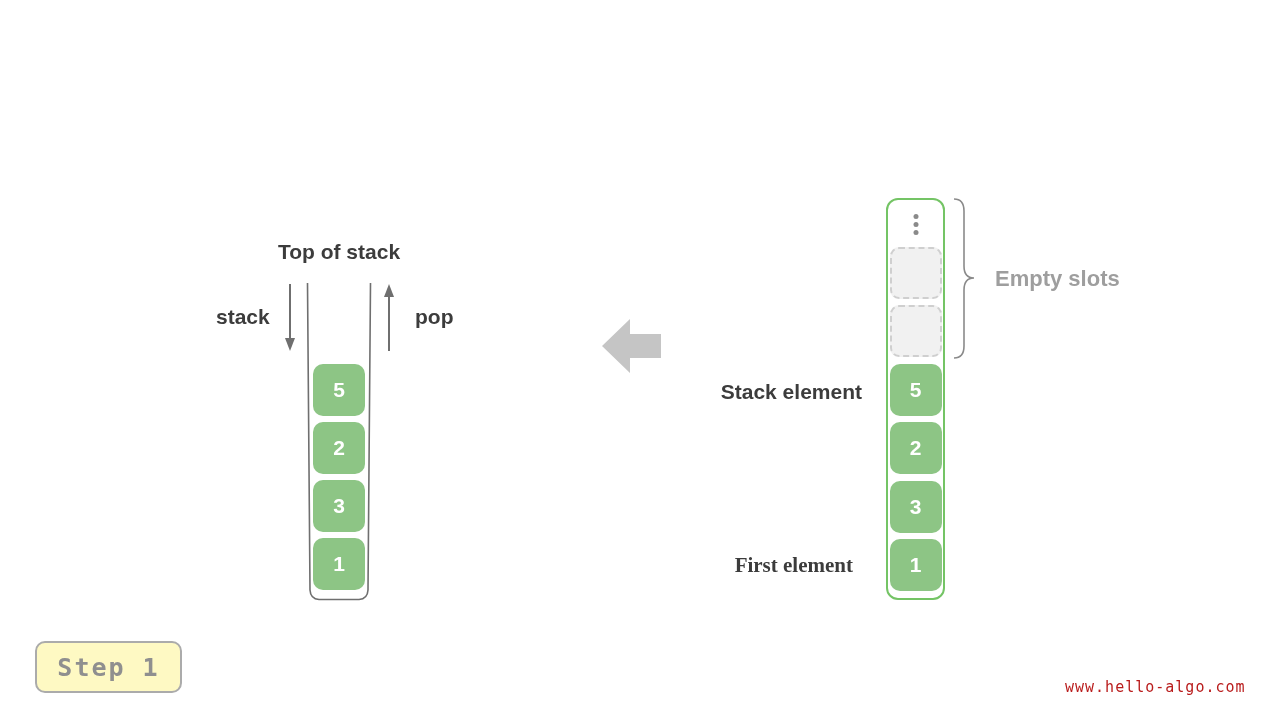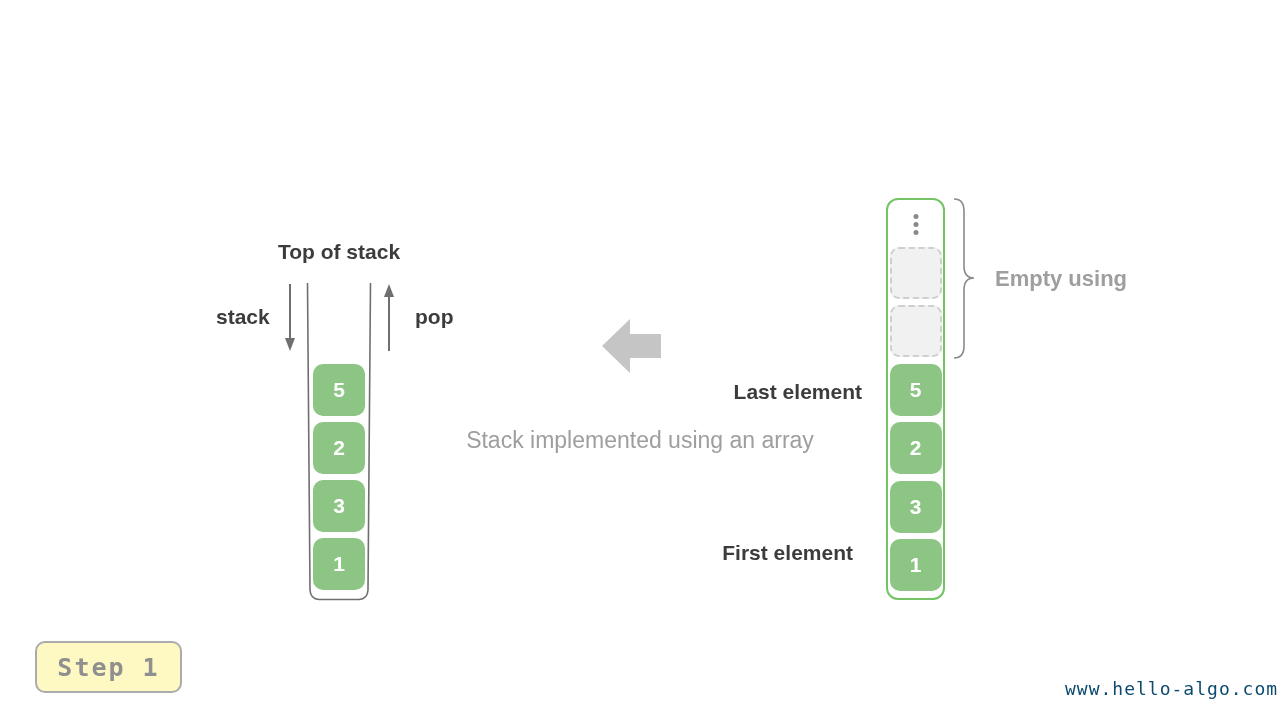--- a/index.html
+++ b/index.html
@@ -47,21 +47,21 @@
   .step-badge {
     left: 35px; top: 641px; width: 147px; height: 52px;
     background: #fef9c3; border: 2px solid #ababab; border-radius: 10px;
     display: flex; align-items: center; justify-content: center;
     font-family: "DejaVu Sans Mono", monospace;
     font-weight: bold; font-size: 25px; color: #8f8f8f; letter-spacing: 2px;
   }
   .watermark {
     left: 1065px; top: 678px;
     font-family: "DejaVu Sans Mono", monospace;
-    font-size: 18px; color: #0c4a6e; letter-spacing: 1px; white-space: nowrap;
+    font-size: 15px; color: #b91c1c; letter-spacing: 1px; white-space: nowrap;
   }
 </style>
 </head>
 <body>
 
 <div class="canvas">
 
   <div class="abs dark-label center-x" style="left:339px; top:240px;">Top of stack</div>
 
   <div class="abs dark-label" style="left:216px; top:305px;">stack</div>
@@ -84,40 +84,39 @@
     <div class="cell">5</div>
     <div class="cell">2</div>
     <div class="cell">3</div>
     <div class="cell">1</div>
   </div>
 
 
   <svg class="abs" style="left:602px; top:318px;" width="60" height="57" viewBox="0 0 60 57">
     <polygon points="0,28 28,1 28,16 59,16 59,40 28,40 28,55" fill="#c5c5c5"></polygon>
   </svg>
-  <div class="abs caption center-x" style="left:640px; top:427px;">Stack implemented using an array</div>
 
   <div class="abs array-box" style="left:886px; top:198px;">
     <div class="dots abs" style="left:50%; top:14px; transform:translateX(-50%);">
       <span></span>
         <span></span>
         <span></span>
     </div>
     <div class="slot-empty abs" style="left:50%; top:47px;  transform:translateX(-50%);"></div>
     <div class="slot-empty abs" style="left:50%; top:105px; transform:translateX(-50%);"></div>
     <div class="cell abs" style="left:50%; top:164px; transform:translateX(-50%);">5</div>
     <div class="cell abs" style="left:50%; top:222px; transform:translateX(-50%);">2</div>
     <div class="cell abs" style="left:50%; top:281px; transform:translateX(-50%);">3</div>
     <div class="cell abs" style="left:50%; top:339px; transform:translateX(-50%);">1</div>
   </div>
 
   <svg class="abs" style="left:952px; top:198px;" width="26" height="162" viewBox="0 0 26 162">
     <path d="M2,1 Q12,1 12,13 L12,68 Q12,80 22,80 Q12,80 12,92 L12,148 Q12,160 2,160" fill="none" stroke="#8a8a8a" stroke-width="1.6"></path>
   </svg>
-  <div class="abs gray-label" style="left:995px; top:266px;">Empty using</div>
+  <div class="abs gray-label" style="left:995px; top:266px;">Empty slots</div>
 
-  <div class="abs dark-label" style="right:418px; top:380px;">Last element</div>
-  <div class="abs dark-label" style="right:427px; top:541px;">First element</div>
+  <div class="abs dark-label" style="right:418px; top:380px;">Stack element</div>
+  <div class="abs dark-label" style="right:427px; top:553px;font-family:Liberation Serif, serif;">First element</div>
 
   <div class="abs step-badge">Step 1</div>
   <div class="abs watermark">www.hello-algo.com</div>
 
 </div>
 
 </body></html>

